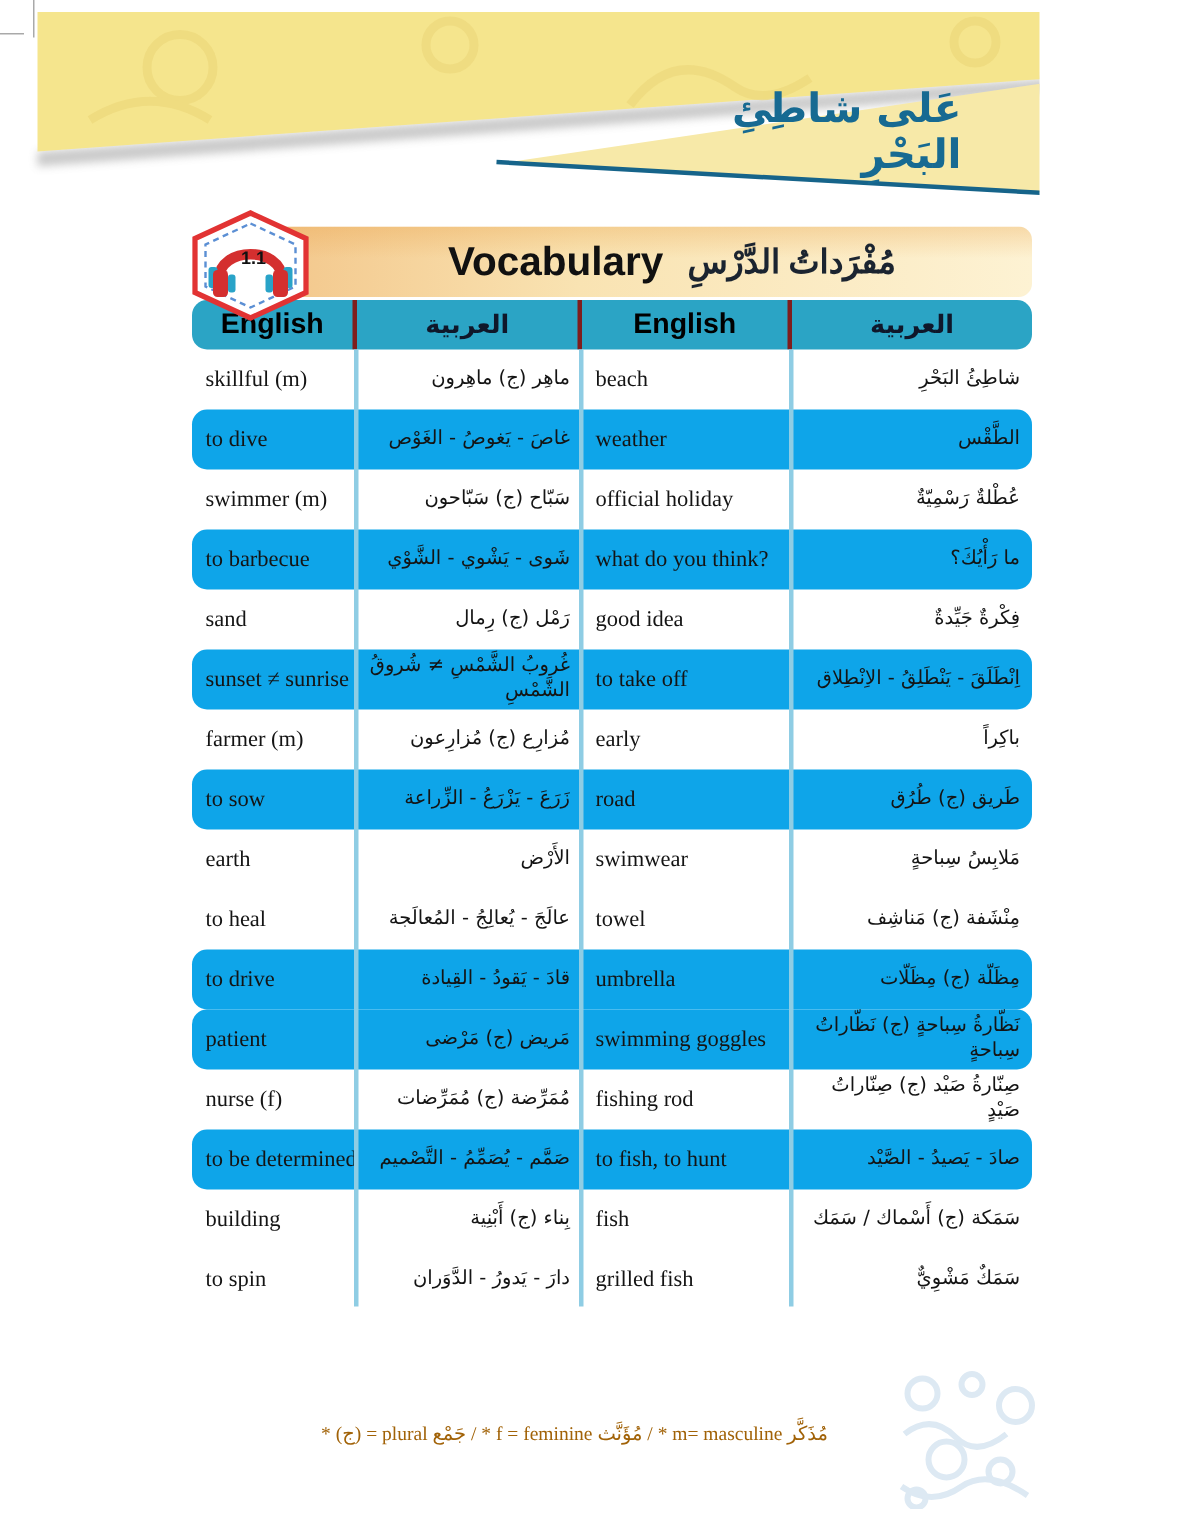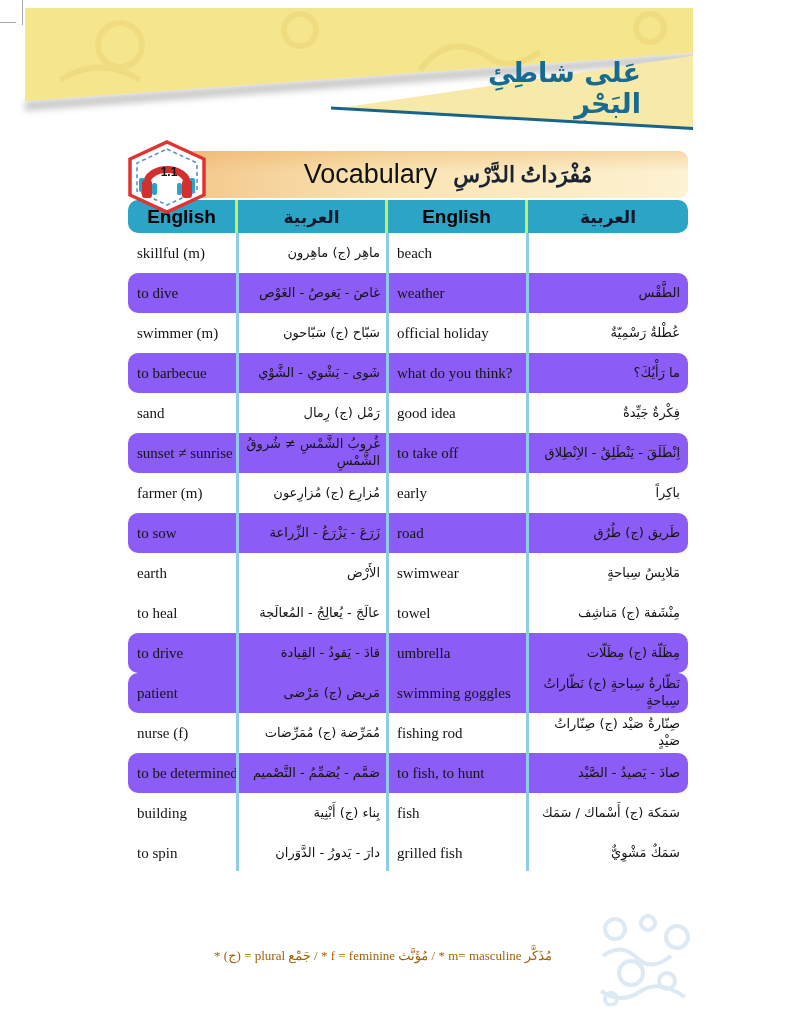--- a/index.html
+++ b/index.html
@@ -17,41 +17,41 @@
   
   .vocab-band{
     position:absolute;left:138px;top:151px;width:550px;height:47px;z-index:2;
     border-radius:9px;
     background:
       linear-gradient(to bottom, rgba(232,158,66,.30), rgba(255,255,255,0) 45%),
       linear-gradient(to right, #f2c183 0%, #f9e3b2 45%, #fdf2d3 100%);
     display:flex;align-items:center;justify-content:center;gap:16px;
     padding-left:70px;box-sizing:border-box;
   }
-  .vocab-title-en{font-size:27px;font-weight:normal;color:#111;font-family:"Liberation Sans",sans-serif;}
+  .vocab-title-en{font-size:27px;font-weight:bold;color:#111;font-family:"Liberation Sans",sans-serif;}
   .vocab-title-ar{font-size:22px;font-weight:bold;color:#1b2430;font-family:Liberation Serif, serif;direction:rtl;}
   
   #audio-icon{position:absolute;left:126px;top:140px;z-index:5;}
   
   .vtable{position:absolute;left:128px;top:200px;width:560px;z-index:3;}
   .thead{
     display:flex;height:33px;background:#2ba4c5;border-radius:10px;
     align-items:center;overflow:hidden;
   }
   .thead .hcell{
     display:flex;align-items:center;justify-content:center;height:100%;
-    box-sizing:border-box;border-right:3px solid #bef264;
+    box-sizing:border-box;border-right:3px solid #7f1d1d;
   }
   .thead .hcell:last-child{border-right:none;}
   .hcell.en{font-size:19px;font-weight:bold;color:#000;font-family:"Liberation Sans",sans-serif;}
   .hcell.ar{font-size:17px;font-weight:bold;color:#0f172a;font-family:"DejaVu Sans",sans-serif;direction:rtl;}
   .c1{width:110px;} .c2{width:150px;} .c3{width:140px;} .c4{width:160px;}
   .tbody{position:relative;}
   .trow{display:flex;min-height:40px;align-items:center;border-radius:10px;}
-  .trow.cream{background:#8b5cf6;}
+  .trow.cream{background:#0ea5e9;}
   .cell{box-sizing:border-box;padding:3px 7px;}
   .cell.en{
     font-family:"Liberation Serif",serif;font-size:15px;color:#141414;
     text-align:left;white-space:nowrap;padding-left:9px;
   }
   .cell.ar{
     font-family:"DejaVu Sans",sans-serif;font-size:13px;color:#141414;
     direction:rtl;text-align:right;line-height:1.3;padding-right:8px;
   }
   .vsep{position:absolute;top:0;bottom:2px;width:3px;background:#8fcde4;z-index:4;}
@@ -137,20 +137,21 @@
       <div class="hcell ar c4" dir="rtl">العربية</div>
     </div>
     <div class="tbody">
       <div class="vsep s1"></div>
       <div class="vsep s2"></div>
       <div class="vsep s3"></div>
     <div class="trow plain">
           <div class="cell en c1" dir="ltr">skillful (m)</div>
           <div class="cell ar c2" dir="rtl">ماهِر (ج) ماهِرون</div>
           <div class="cell en c3" dir="ltr">beach</div>
+          <div class="cell ar c4" dir="rtl">شاطِئُ البَحْرِ</div>
         </div>
         <div class="trow cream">
           <div class="cell en c1" dir="ltr">to dive</div>
           <div class="cell ar c2" dir="rtl">غاصَ - يَغوصُ - الغَوْص</div>
           <div class="cell en c3" dir="ltr">weather</div>
           <div class="cell ar c4" dir="rtl">الطَّقْس</div>
         </div>
         <div class="trow plain">
           <div class="cell en c1" dir="ltr">swimmer (m)</div>
           <div class="cell ar c2" dir="rtl">سَبّاح (ج) سَبّاحون</div>

